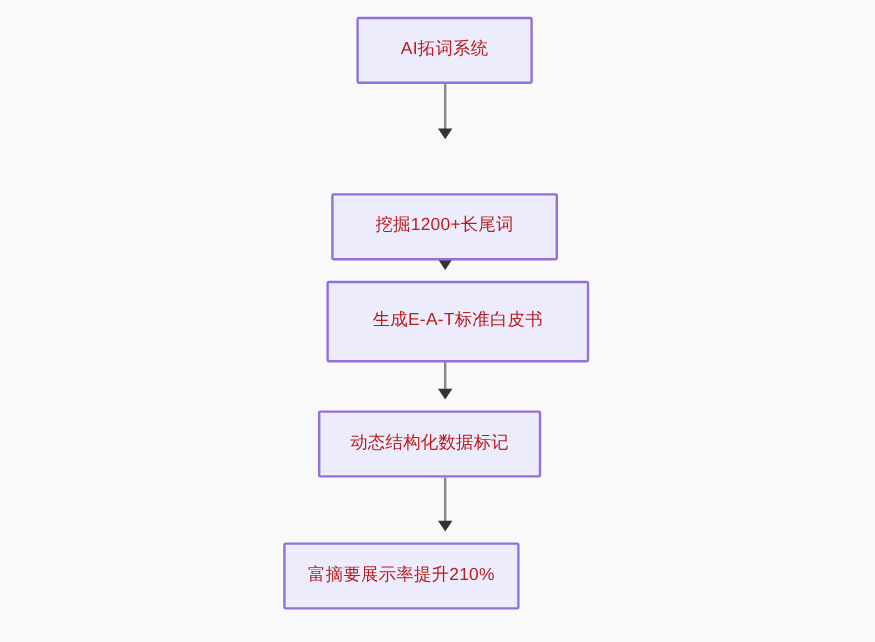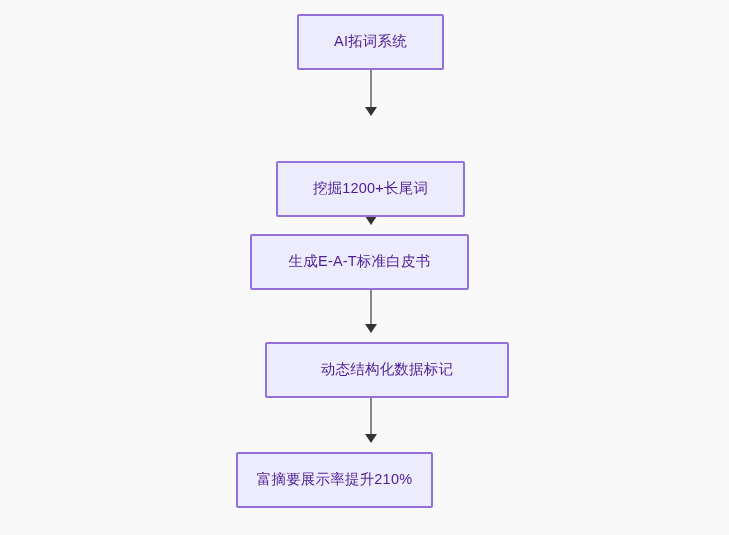--- a/index.html
+++ b/index.html
@@ -20,21 +20,21 @@
   }
   .node {
     position: absolute;
     box-sizing: border-box;
     background: #ececfc;
     border: 2px solid #9370db;
     border-radius: 2px;
     display: flex;
     align-items: center;
     justify-content: center;
-    color: #4c1d95;
+    color: #b91c1c;
     font-size: 14.5px;
     line-height: 1.2;
     letter-spacing: 0.2px;
     white-space: nowrap;
   }
   .node-label {
     display: block;
   }
   .edge {
     position: absolute;
@@ -80,23 +80,23 @@
     <div class="edge-line" style="height: 37px;"></div>
     <div class="edge-head" style="top: 36px;"></div>
   </div>
 
   <div class="node" id="node-0" style="left: 297px; top: 14px; width: 147px; height: 56px;">
     <span class="node-label">AI拓词系统</span>
   </div>
   <div class="node" id="node-1" style="left: 276px; top: 125px; width: 189px; height: 56px; margin-top: 36px;">
     <span class="node-label">挖掘1200+长尾词</span>
   </div>
-  <div class="node" id="node-2" style="left: 250px; top: 234px; width: 219px; height: 56px;">
+  <div class="node" id="node-2" style="left: 272px; top: 234px; width: 219px; height: 68px;">
     <span class="node-label">生成E-A-T标准白皮书</span>
   </div>
-  <div class="node" id="node-3" style="left: 265px; top: 342px; width: 244px; height: 56px;">
+  <div class="node" id="node-3" style="left: 265px; top: 342px; width: 186px; height: 56px;">
     <span class="node-label">动态结构化数据标记</span>
   </div>
   <div class="node" id="node-4" style="left: 236px; top: 452px; width: 197px; height: 56px;">
     <span class="node-label">富摘要展示率提升210%</span>
   </div>
 
 </div>
 
 </body></html>

